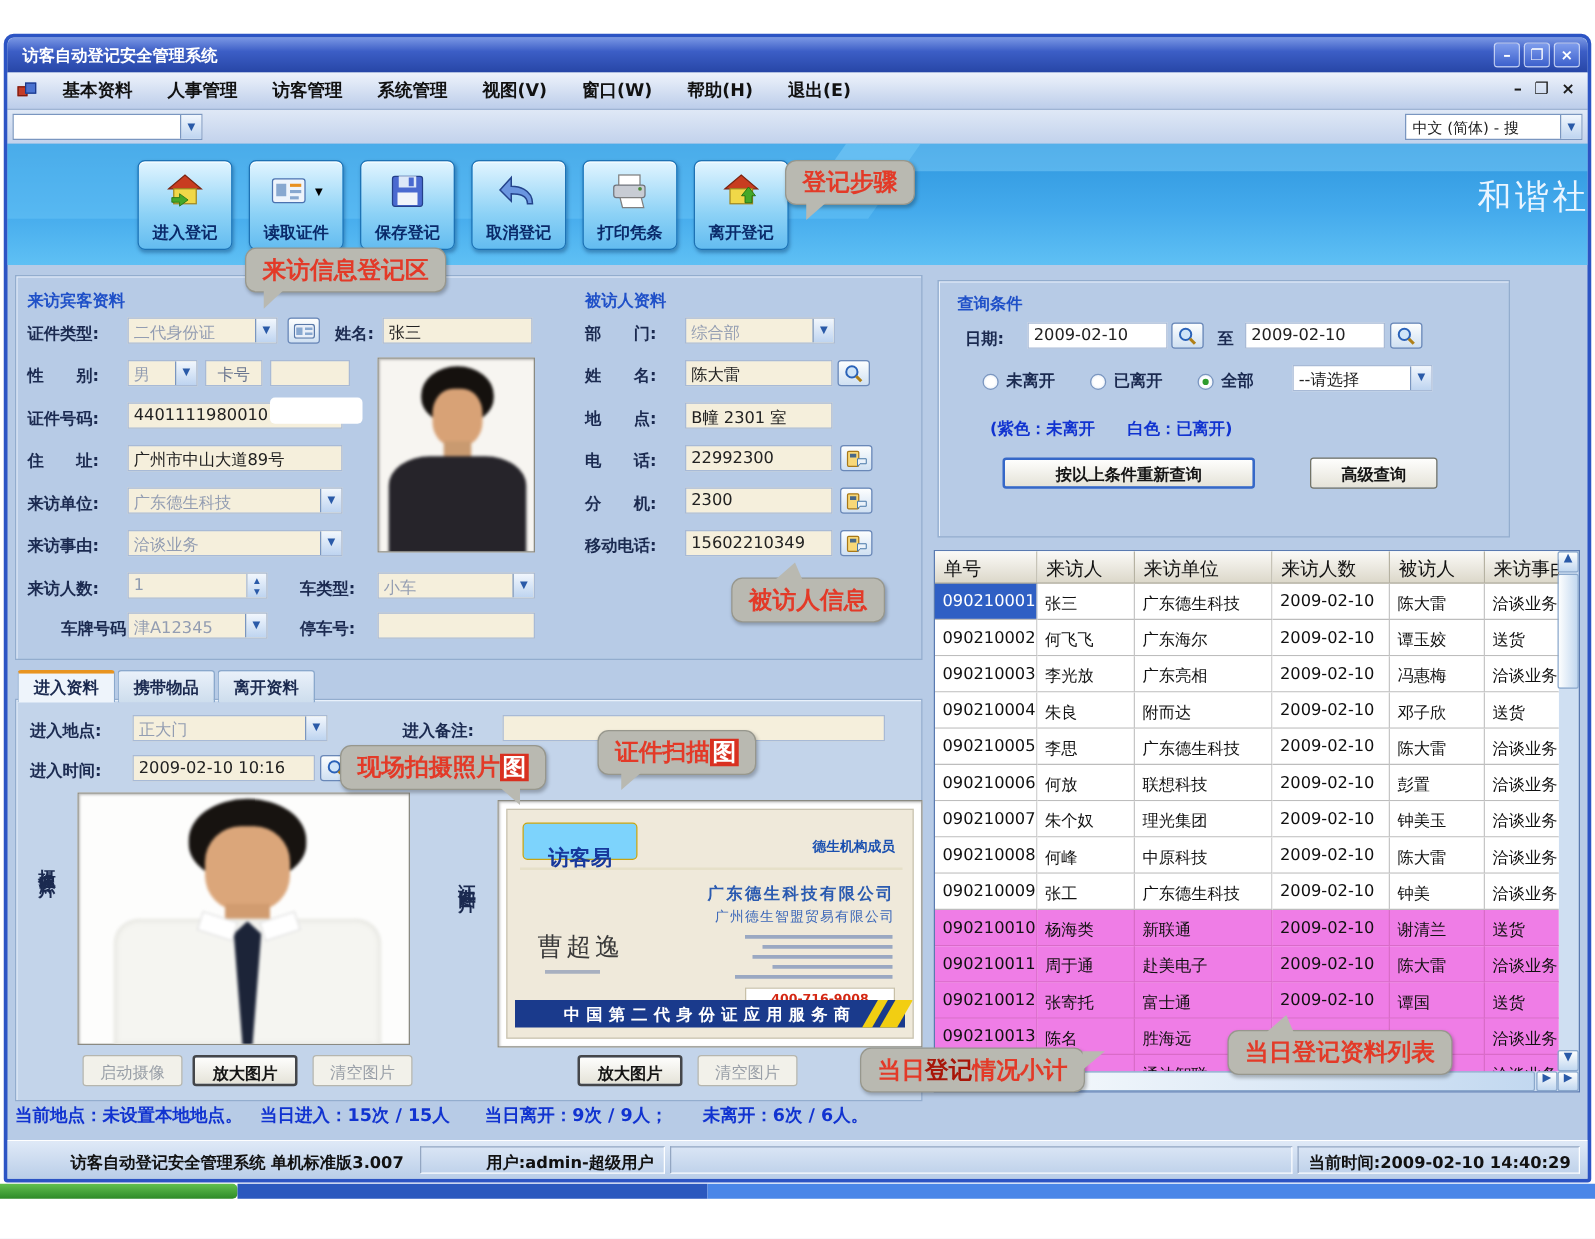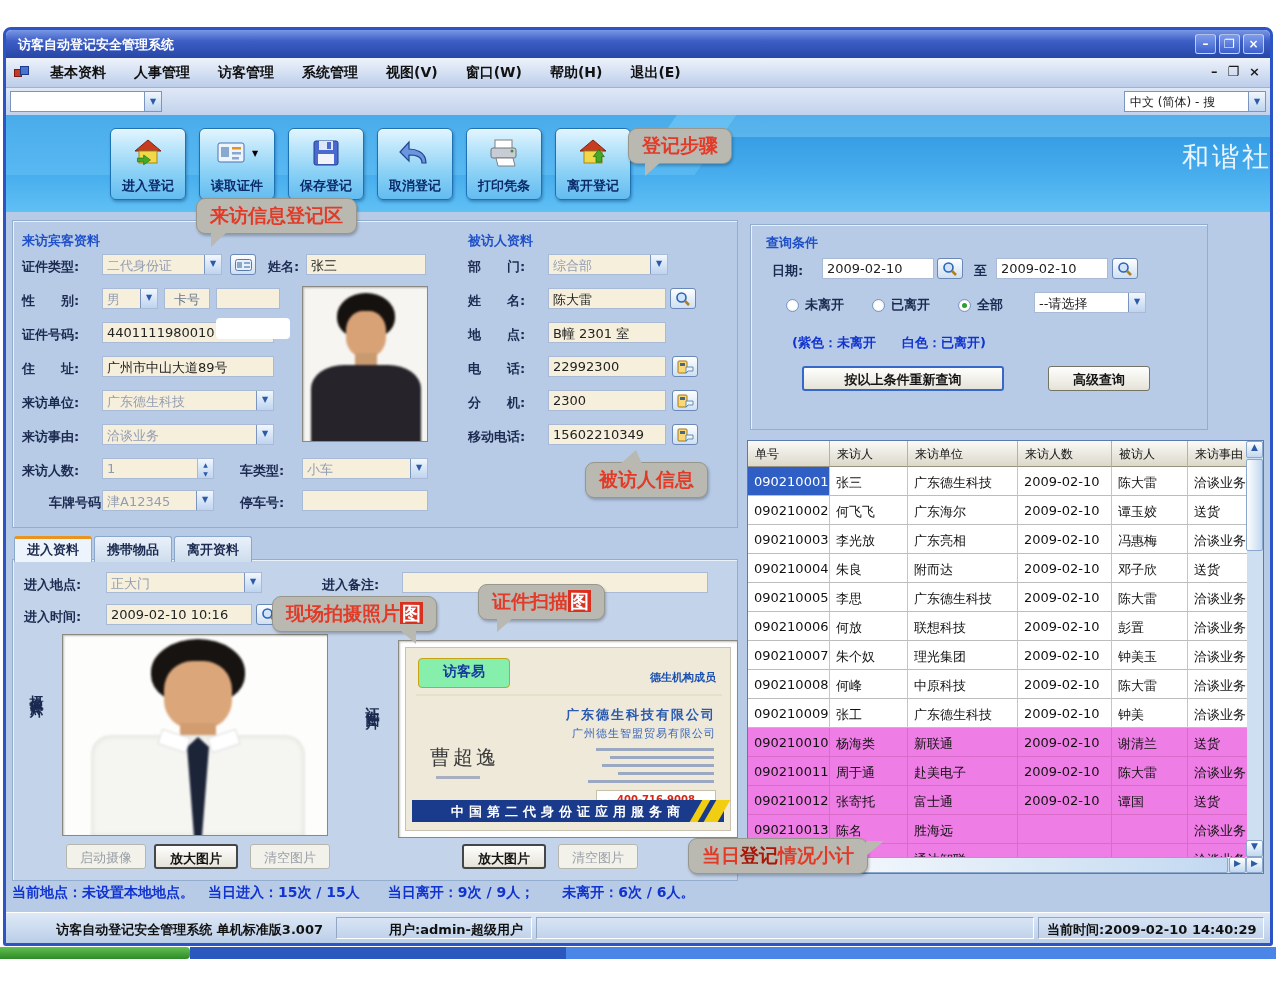--- a/index.html
+++ b/index.html
@@ -88,21 +88,21 @@
          background:linear-gradient(#eaf1fa,#cddded); border-radius:3px 3px 0 0; font-size:13px;
          font-weight:bold; color:#1b2a50; }
   .tab.active { background:#eef4fb; border-top:3px solid #e89420; padding-top:2px; }
 
   
   .grid { position:absolute; left:747px; top:440px; width:517px; height:434px; border:1px solid #5a7ab0;
           background:#cfdff2; }
   .grid-viewport { position:absolute; left:0; top:0; width:499px; height:416px; overflow:hidden; background:#fff; }
   .thead { display:flex; width:538px; }
   .th { height:26px; background:linear-gradient(#fbfaf7,#dcd8ca); border-right:1px solid #b6b2a2;
-        border-bottom:1px solid #96927f; font-size:12px; color:#111; padding:5px 0 0 7px; }
+        border-bottom:1px solid #96927f; font-size:15px; color:#111; padding:5px 0 0 7px; }
   .trow { display:flex; width:538px; }
   .td { height:29px; border-right:1px solid #c6c6c6; border-bottom:1px solid #bdbdbd; font-size:13px;
         color:#111; padding:7px 0 0 6px; white-space:nowrap; overflow:hidden; background:#fff; }
   .trow.pink .td { background:#ef7de6; border-right-color:#d96cc8; border-bottom-color:#d96cc8; }
   .td.selcell { background:#2f5fc4 !important; color:#fff; }
   .c0{width:82px;} .c1{width:78px;} .c2{width:110px;} .c3{width:94px;} .c4{width:76px;} .c5{width:98px;}
   .sb-btn { position:absolute; background:linear-gradient(#fdfefe,#c2d8f0); border:1px solid #8aa8cc;
             color:#2a5aa8; font-size:9px; text-align:center; border-radius:2px; }
   .sb-thumb { position:absolute; background:linear-gradient(90deg,#fdfefe,#c2d8f0); border:1px solid #8aa8cc;
               border-radius:2px; }
@@ -588,21 +588,21 @@
     </div>
   </div>
   <div class="btn dis" style="left:66px;top:844px;width:80px;">启动摄像</div>
   <div class="btn" style="left:154px;top:844px;width:84px;border:2px solid #44464a;">放大图片</div>
   <div class="btn dis" style="left:250px;top:844px;width:80px;">清空图片</div>
 
   <div class="vlabel" style="left:364px;top:696px;">证件图片</div>
 
   <div class="photo-frame" style="left:398px;top:640px;width:340px;height:198px;background:#fff;">
     <div class="card-mock">
-      <div style="position:absolute;left:12px;top:10px;width:92px;height:30px;background:#86efac;border-radius:4px;border:1px solid #c8a410;text-align:center;padding-top:4px;font-size:14px;font-weight:bold;color:#16389c;">访客易</div>
+      <div style="position:absolute;left:12px;top:10px;width:92px;height:30px;background:#7dd3fc;border-radius:4px;border:1px solid #c8a410;text-align:center;padding-top:16px;font-size:17px;font-weight:bold;color:#16389c;">访客易</div>
       <div style="position:absolute;right:14px;top:22px;font-size:11px;font-weight:bold;color:#1a50b0;">德生机构成员</div>
       <div style="position:absolute;left:10px;top:46px;width:306px;height:2px;background:#e6e0c8;"></div>
       <div style="position:absolute;right:14px;top:58px;font-size:13px;font-weight:bold;color:#2a5ab0;letter-spacing:2px;">广东德生科技有限公司</div>
       <div style="position:absolute;right:14px;top:78px;font-size:11px;color:#3a66b8;letter-spacing:1px;">广州德生智盟贸易有限公司</div>
       <div style="position:absolute;left:24px;top:96px;font-size:20px;color:#3a3a3a;letter-spacing:3px;">曹超逸</div>
       <div style="position:absolute;left:30px;top:128px;width:44px;height:3px;background:#a8b0c0;"></div>
       <div style="position:absolute;right:16px;top:100px;width:118px;height:3px;background:#9aa8c2;"></div>
       <div style="position:absolute;right:16px;top:108px;width:104px;height:3px;background:#9aa8c2;"></div>
       <div style="position:absolute;right:16px;top:116px;width:112px;height:3px;background:#9aa8c2;"></div>
       <div style="position:absolute;right:16px;top:124px;width:96px;height:3px;background:#9aa8c2;"></div>
@@ -648,13 +648,17 @@
     <span class="tail" style="right:20px;bottom:-13px;border-width:14px 0 0 16px;border-color:#b9b9b1 transparent transparent transparent;"></span>
   </div>
   <div class="callout" style="left:478px;top:584px;">
     <span>证件扫描</span><span class="hl">图</span>
     <span class="tail" style="left:18px;bottom:-13px;border-width:14px 16px 0 0;border-color:#b9b9b1 transparent transparent transparent;"></span>
   </div>
   <div class="callout" style="left:688px;top:838px;">
     <span>当日</span><span class="em">登记</span><span>情况小计</span>
     <span class="tail" style="right:-17px;top:2px;border-width:0 0 15px 18px;border-color:transparent transparent transparent #b9b9b1;"></span>
   </div>
+  <div class="callout" style="left:982px;top:824px;">
+    <span>当日登记资料列表</span>
+    <span class="tail" style="left:30px;top:-13px;border-width:0 6px 14px 16px;border-color:transparent transparent #b9b9b1 transparent;"></span>
+  </div>
 </div>
 
 </body></html>

